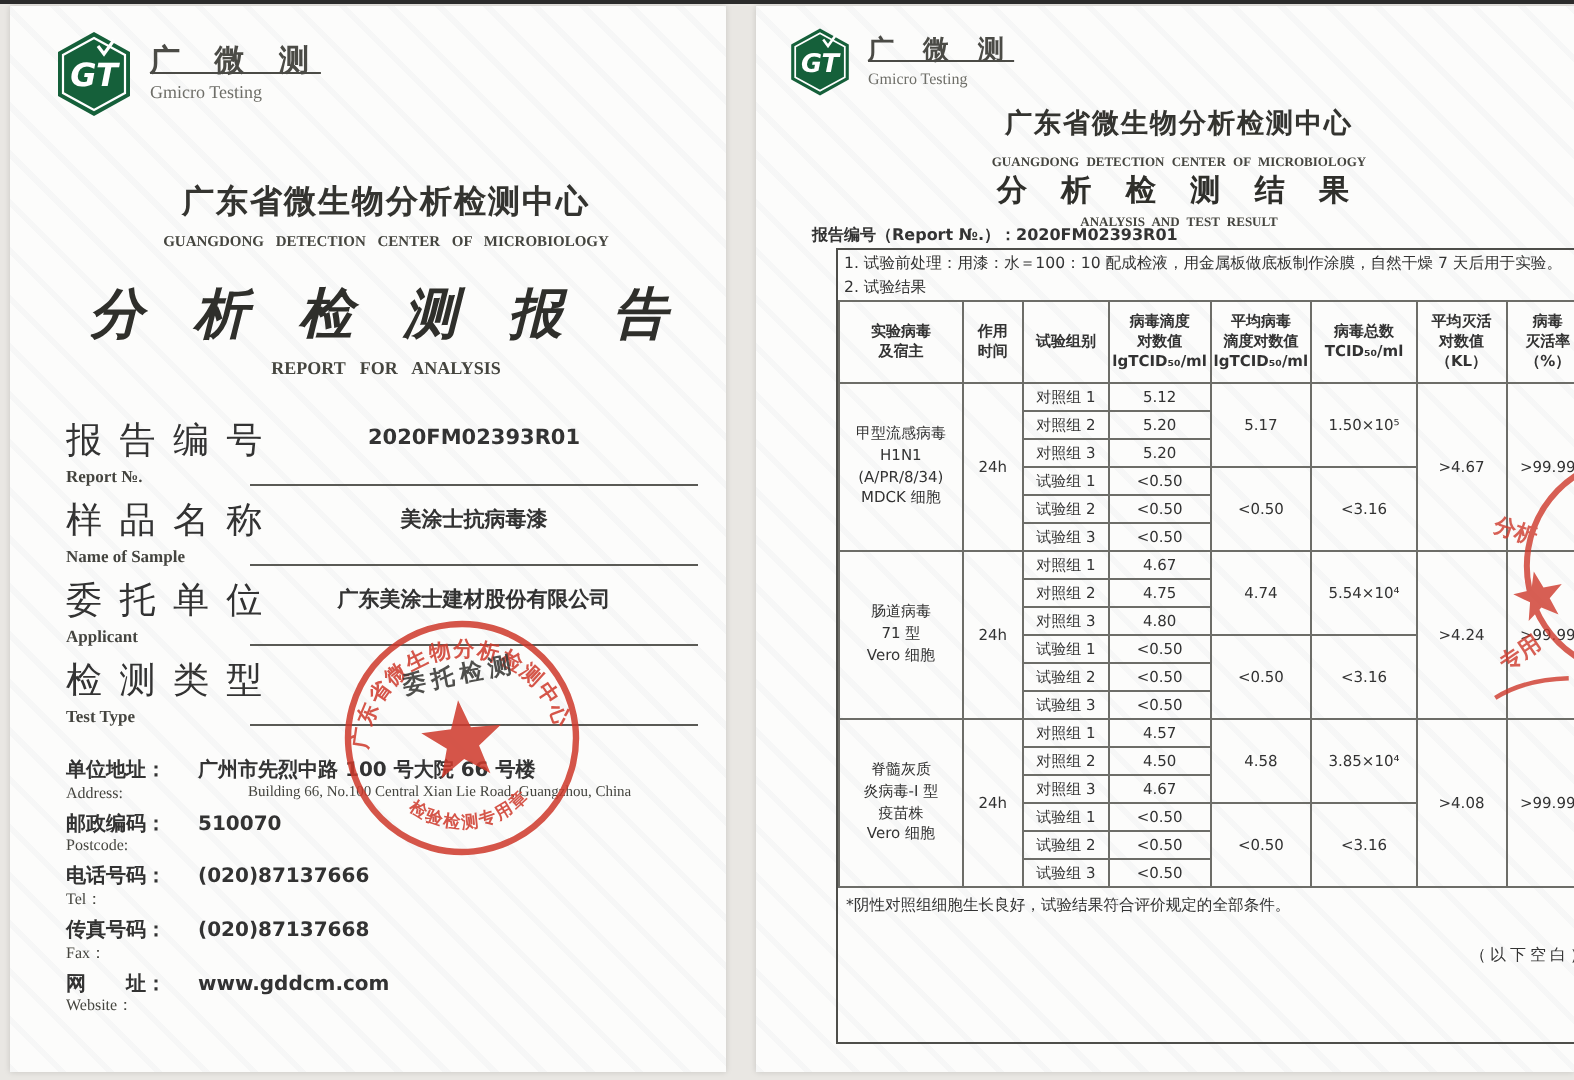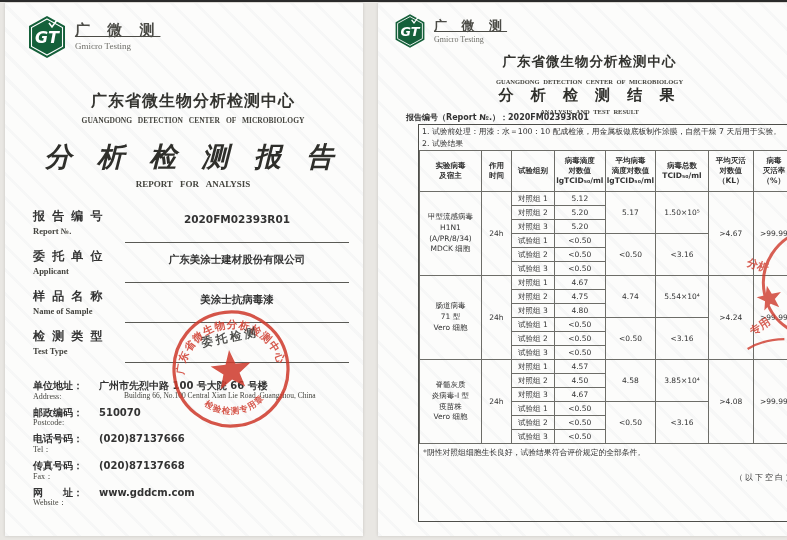--- a/index.html
+++ b/index.html
@@ -29,21 +29,21 @@
   
   .lp-titles{position:absolute;top:88px;left:30px;right:12px;text-align:center;}
   .org-cn{font-size:16px;font-weight:bold;color:#343430;letter-spacing:1px;}
   .org-en{font-size:7.5px;font-weight:bold;font-family:"Liberation Serif",serif;color:#45453f;margin-top:4px;word-spacing:4px;}
   .lp-big-title{font-size:27px;font-weight:bold;letter-spacing:8px;color:#2f2f2b;margin-top:14px;font-style:italic;}
   .lp-big-sub{font-size:9px;font-weight:bold;font-family:"Liberation Serif",serif;color:#45453f;margin-top:4px;word-spacing:5px;}
 
   .lp-fields{position:absolute;top:200px;left:28px;right:14px;}
   .field{display:flex;height:40px;}
   .f-label{width:92px;flex:none;padding-top:5px;}
-  .f-cn{font-size:12px;font-weight:bold;letter-spacing:1.5px;color:#333;white-space:nowrap;}
+  .f-cn{font-size:18px;font-weight:normal;letter-spacing:1.5px;color:#333;white-space:nowrap;}
   .f-en{font-size:8.5px;font-family:"Liberation Serif",serif;font-weight:bold;color:#44443f;margin-top:1px;}
   .f-value{flex:1;border-bottom:1px solid #5a5a55;text-align:center;font-size:10.5px;font-weight:bold;color:#333;padding-top:10px;}
 
   .lp-contact{position:absolute;top:377px;left:28px;right:10px;}
   .c-row{display:flex;line-height:1.15;}
   .c-label{width:66px;flex:none;font-size:10px;font-weight:bold;color:#333;white-space:nowrap;}
   .c-val{font-size:10px;font-weight:bold;color:#333;}
   .c-label-en{width:66px;flex:none;font-size:8px;font-family:"Liberation Serif",serif;color:#45453f;}
   .c-val-en{font-size:7.5px;font-family:"Liberation Serif",serif;color:#45453f;margin-left:25px;}
   .c-gap{height:6px;}
@@ -105,31 +105,31 @@
   <div class="lp-fields">
     <div class="field">
       <div class="f-label">
         <div class="f-cn">报 告 编 号</div>
         <div class="f-en">Report №.</div>
       </div>
       <div class="f-value">2020FM02393R01</div>
     </div>
     <div class="field">
       <div class="f-label">
+        <div class="f-cn">样 品 名 称</div>
+        <div class="f-en">Name of Sample</div>
+      </div>
+      <div class="f-value">美涂士抗病毒漆</div>
+    </div>
+    <div class="field">
+      <div class="f-label">
         <div class="f-cn">委 托 单 位</div>
         <div class="f-en">Applicant</div>
       </div>
       <div class="f-value">广东美涂士建材股份有限公司</div>
-    </div>
-    <div class="field">
-      <div class="f-label">
-        <div class="f-cn">样 品 名 称</div>
-        <div class="f-en">Name of Sample</div>
-      </div>
-      <div class="f-value">美涂士抗病毒漆</div>
     </div>
     <div class="field">
       <div class="f-label">
         <div class="f-cn">检 测 类 型</div>
         <div class="f-en">Test Type</div>
       </div>
       <div class="f-value"></div>
     </div>
   </div>
 

